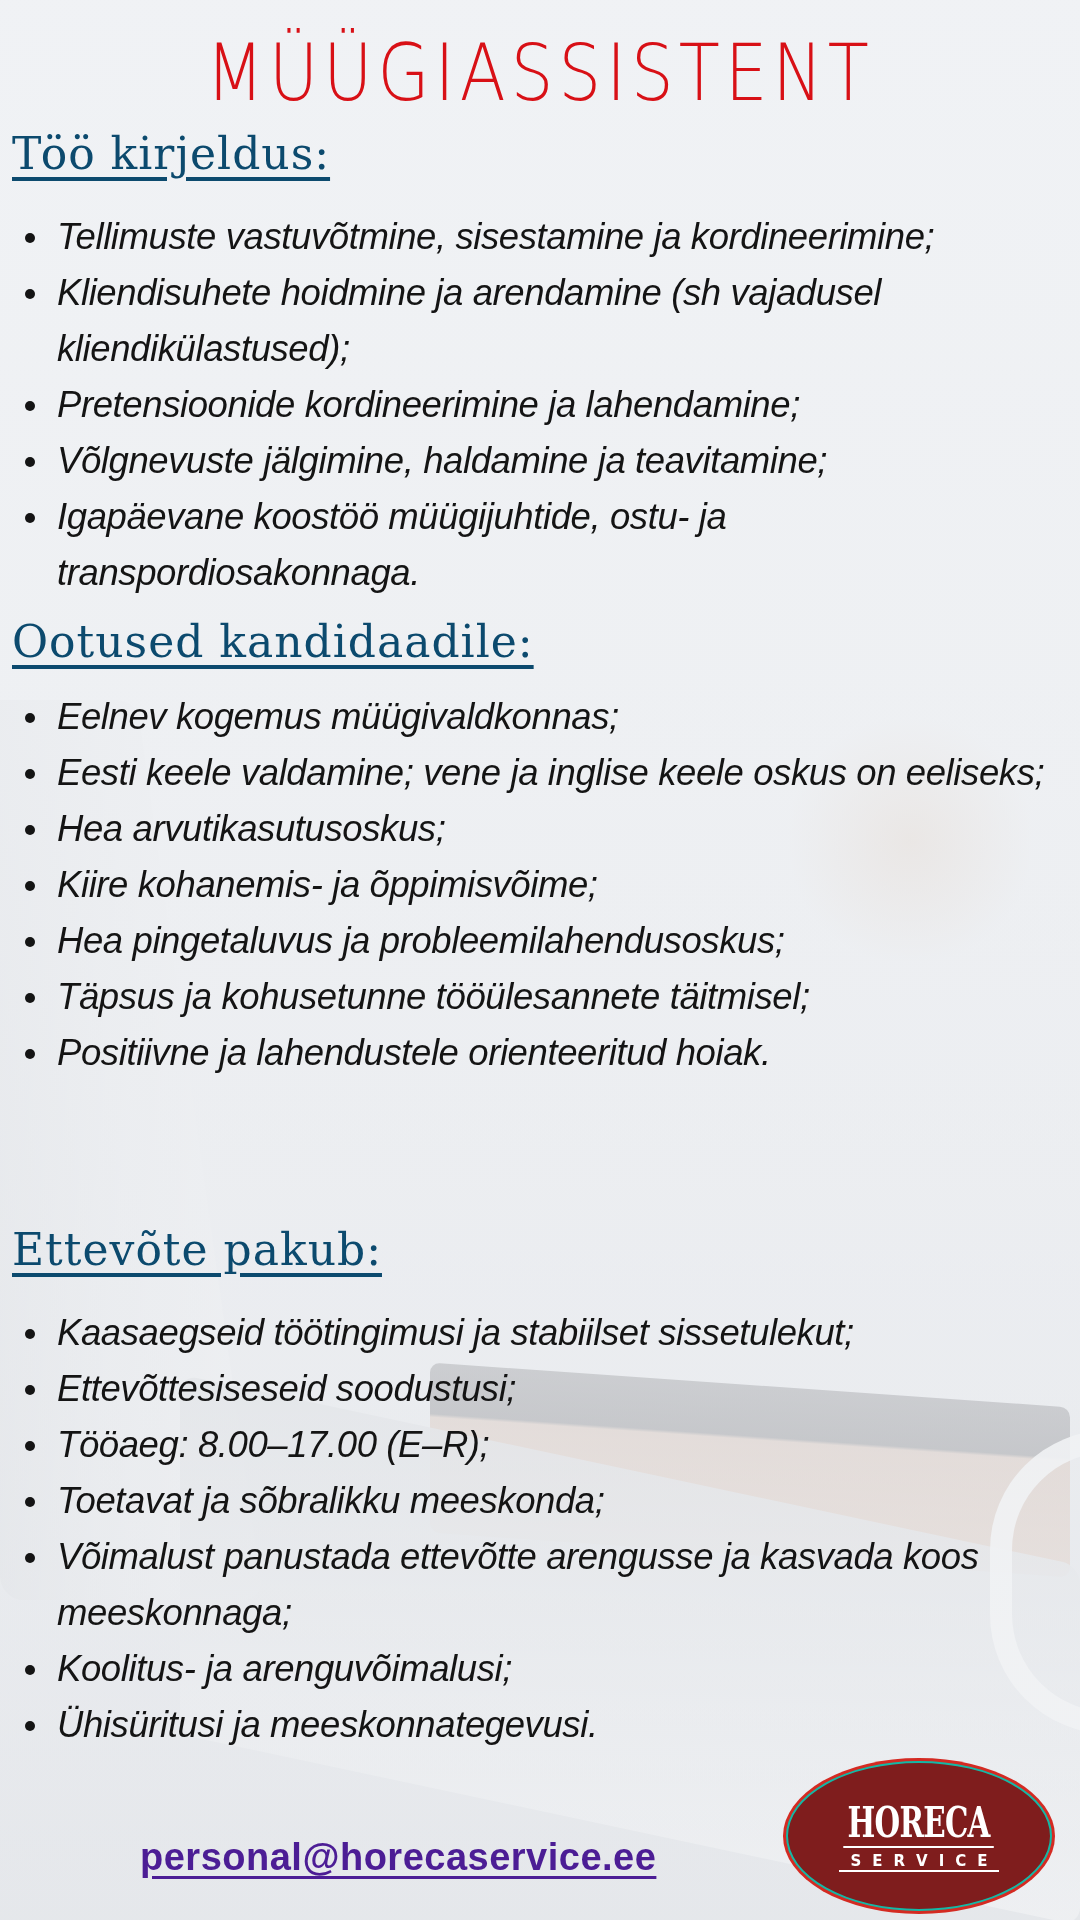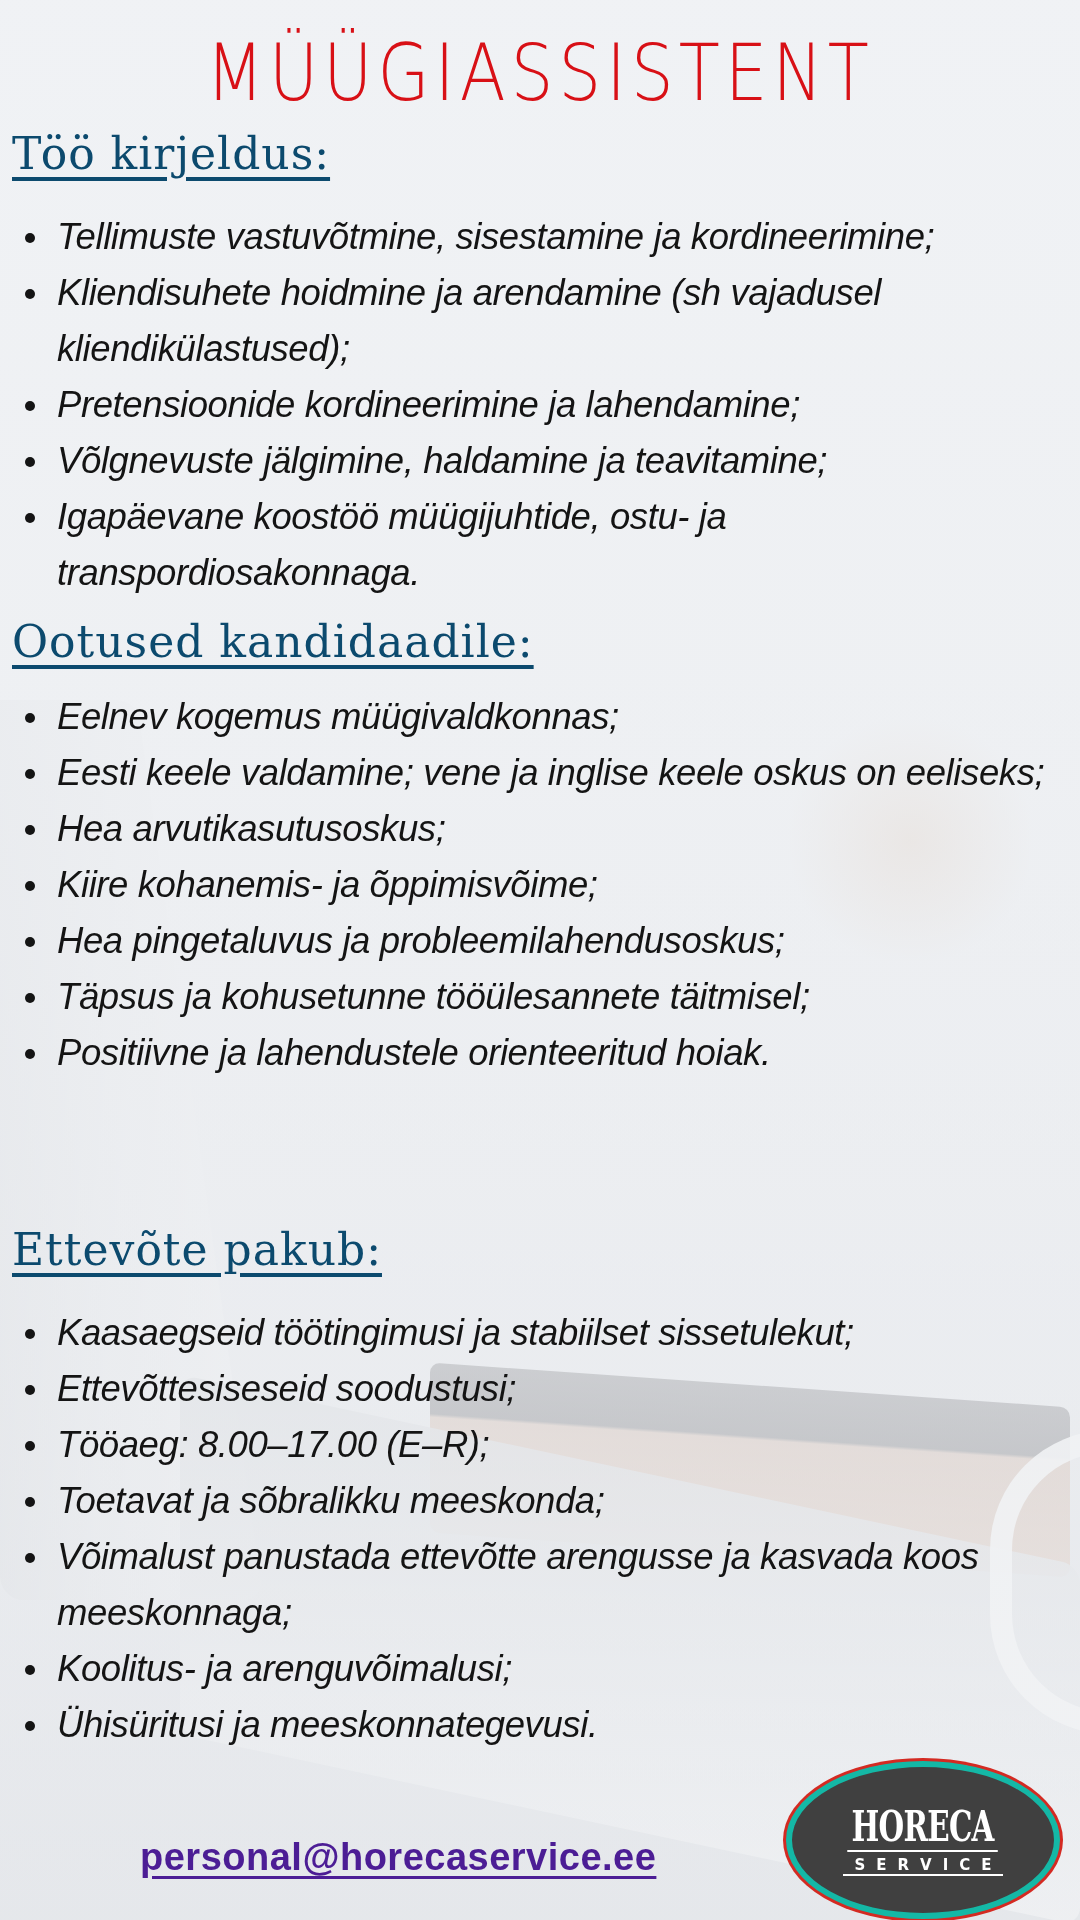--- a/index.html
+++ b/index.html
@@ -33,21 +33,21 @@
     font-size:44px; color:#0c4a6e; text-decoration: underline; text-decoration-thickness:4px;
     text-underline-offset:8px; letter-spacing:1px; }
   ul.list { position:absolute; left:0; margin:5px; padding:0; list-style:none; width:1080px;font-style:italic; }
   ul.list li { position:relative; padding-left:52px; font-size:36.5px; line-height:56px; color:#141414;
     letter-spacing:-0.4px; white-space:normal; }
   ul.list li::before { content:""; position:absolute; left:20px; top:24px; width:10px; height:10px;
     border-radius:50%; background:#141414; }
   .email { position:absolute; left:140px; top:1836px; font-size:38px; font-weight:bold;
     color:#4c1d95; text-decoration: underline; text-underline-offset:6px; letter-spacing:.5px; }
   .logo { position:absolute; left:786px; top:1761px; width:262px; height:146px; border-radius:50%;
-    background:#404040; border:6px solid #14b8a6; box-shadow: 0 0 0 3px #d42a22;
+    background:#7f1d1d; border:2px solid #14b8a6; box-shadow: 0 0 0 3px #d42a22;
     display:flex; flex-direction:column; align-items:center; justify-content:center; }
   .logo-main { font-family:"DejaVu Serif", serif; font-weight:bold; color:#fff; font-size:42px;
     transform: scaleX(.7); letter-spacing:-1px; line-height:46px; border-bottom:2px solid #fff; padding:0 6px; }
   .logo-sub { color:#fff; font-family:"DejaVu Sans", sans-serif; font-weight:bold; font-size:15px;
     letter-spacing:11px; margin-top:4px; padding-left:11px; border-bottom:2px solid #fff; }
 </style>
 </head>
 <body>
 
 <div class="bg">

